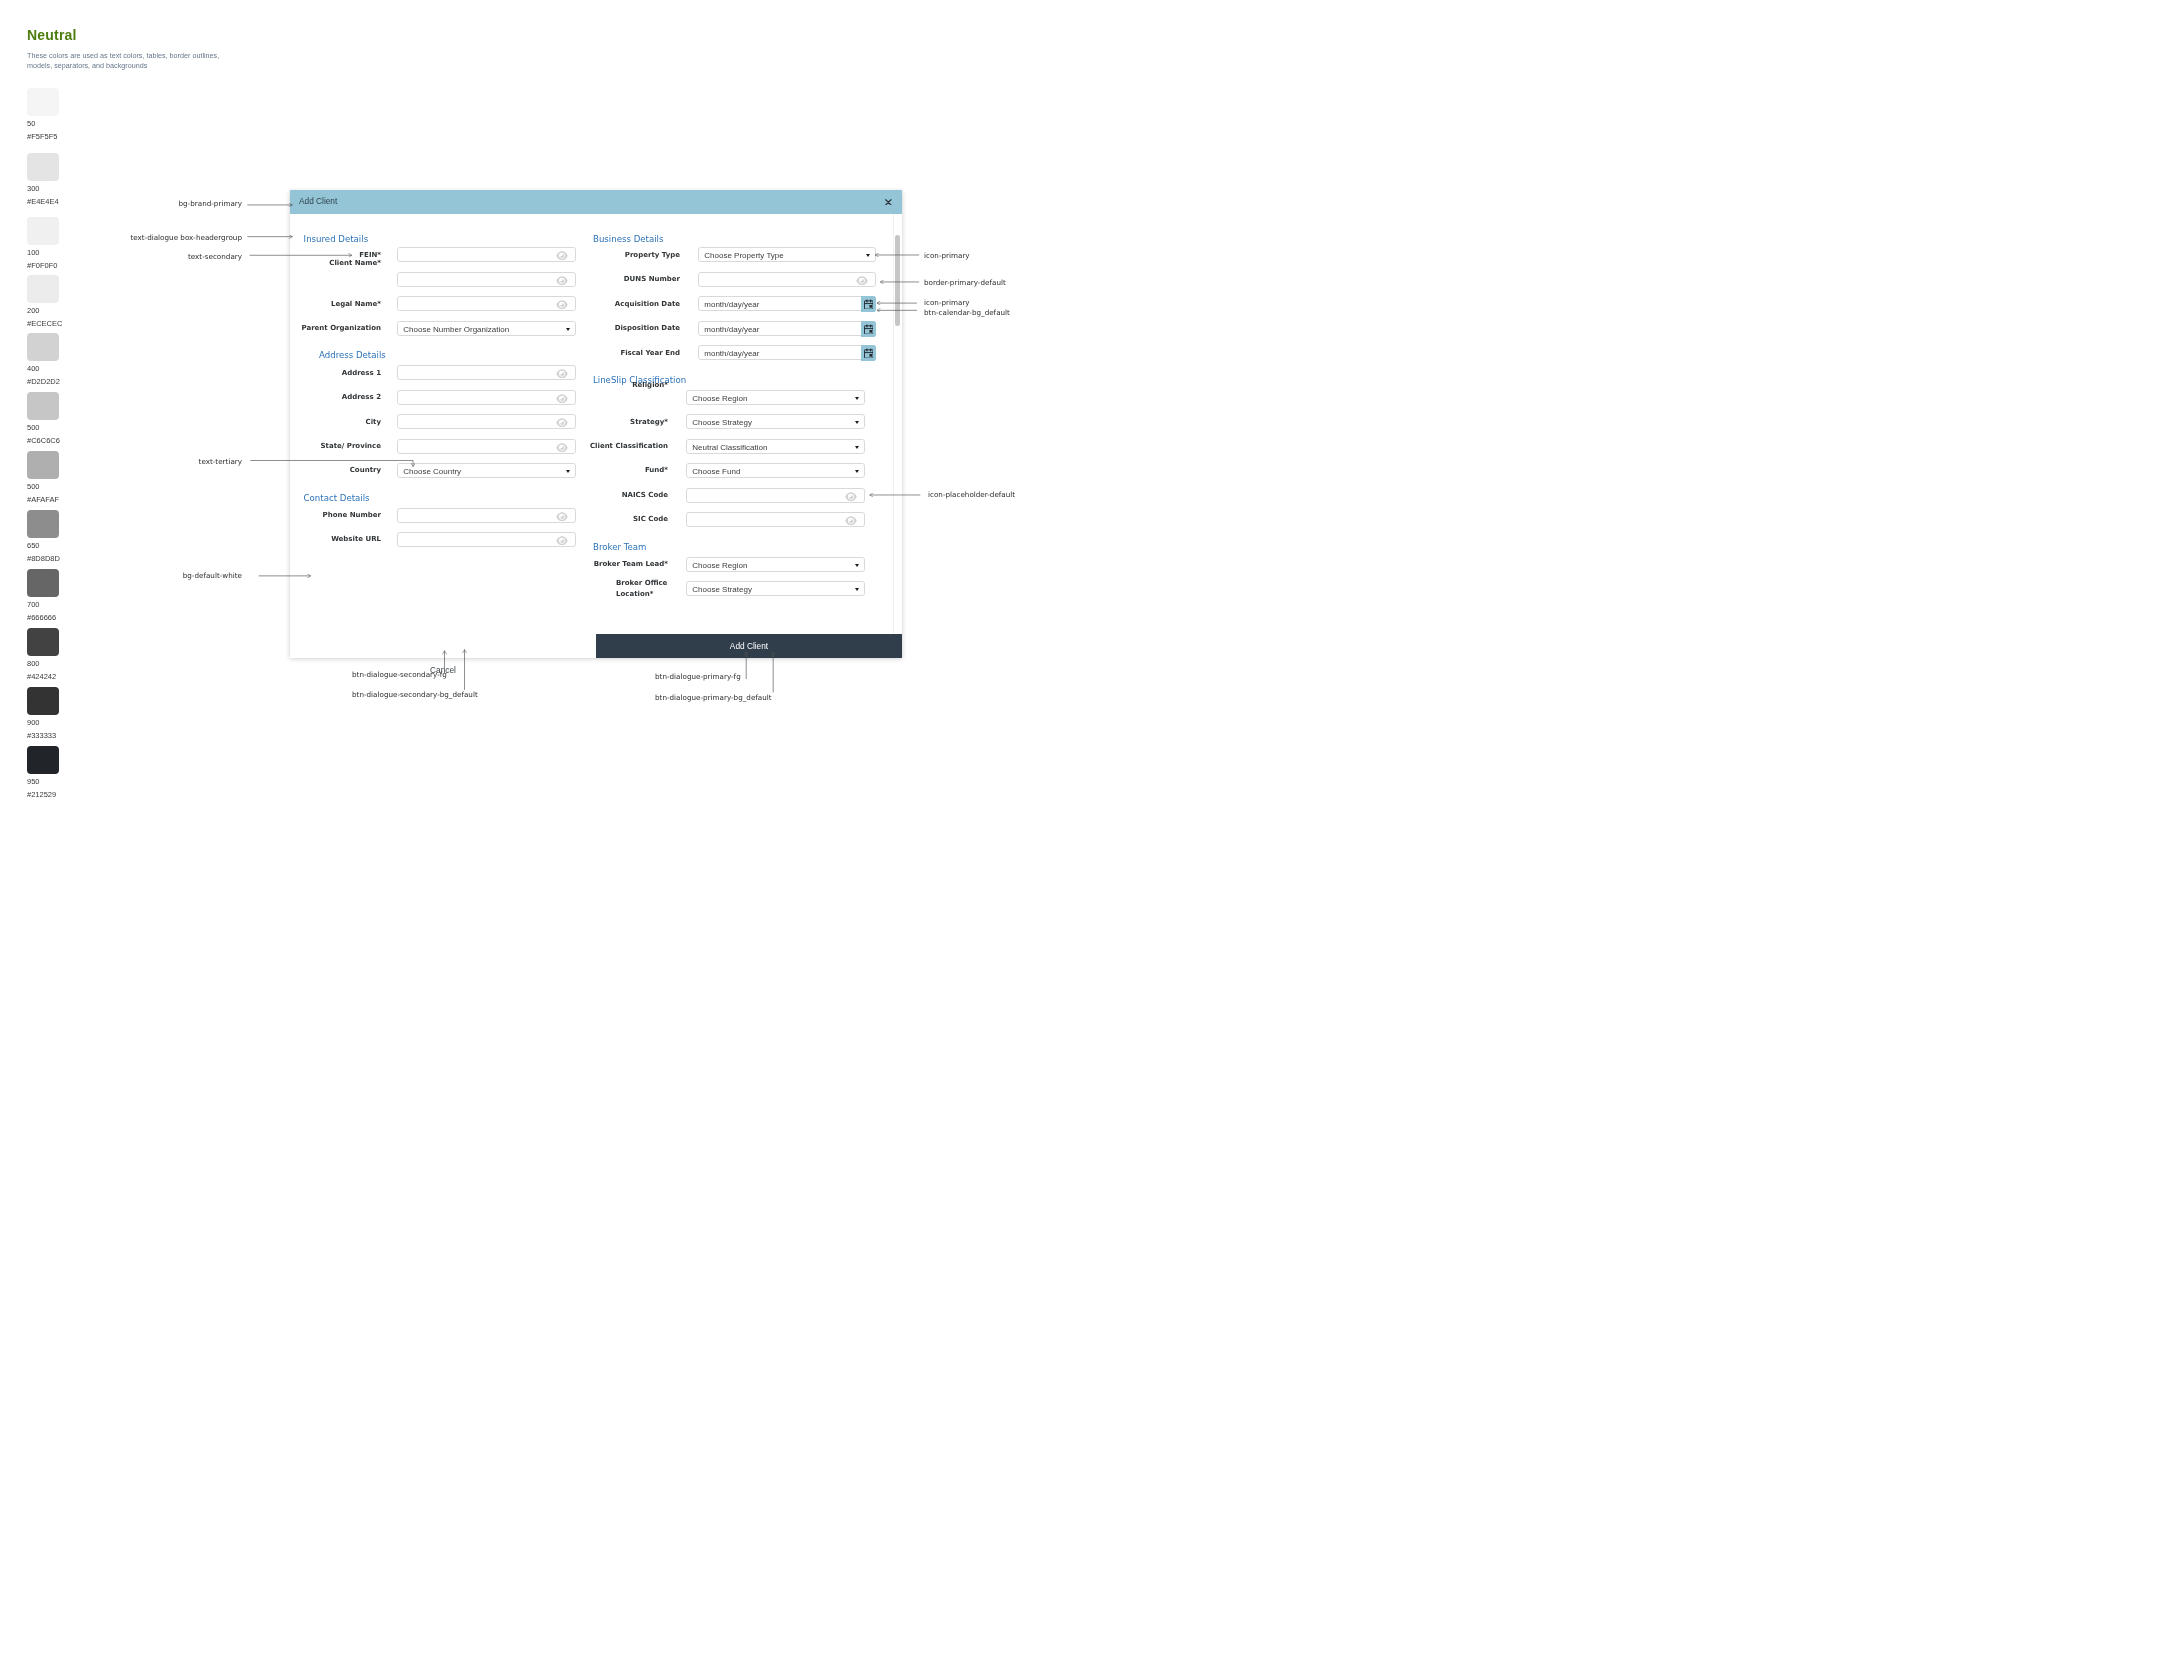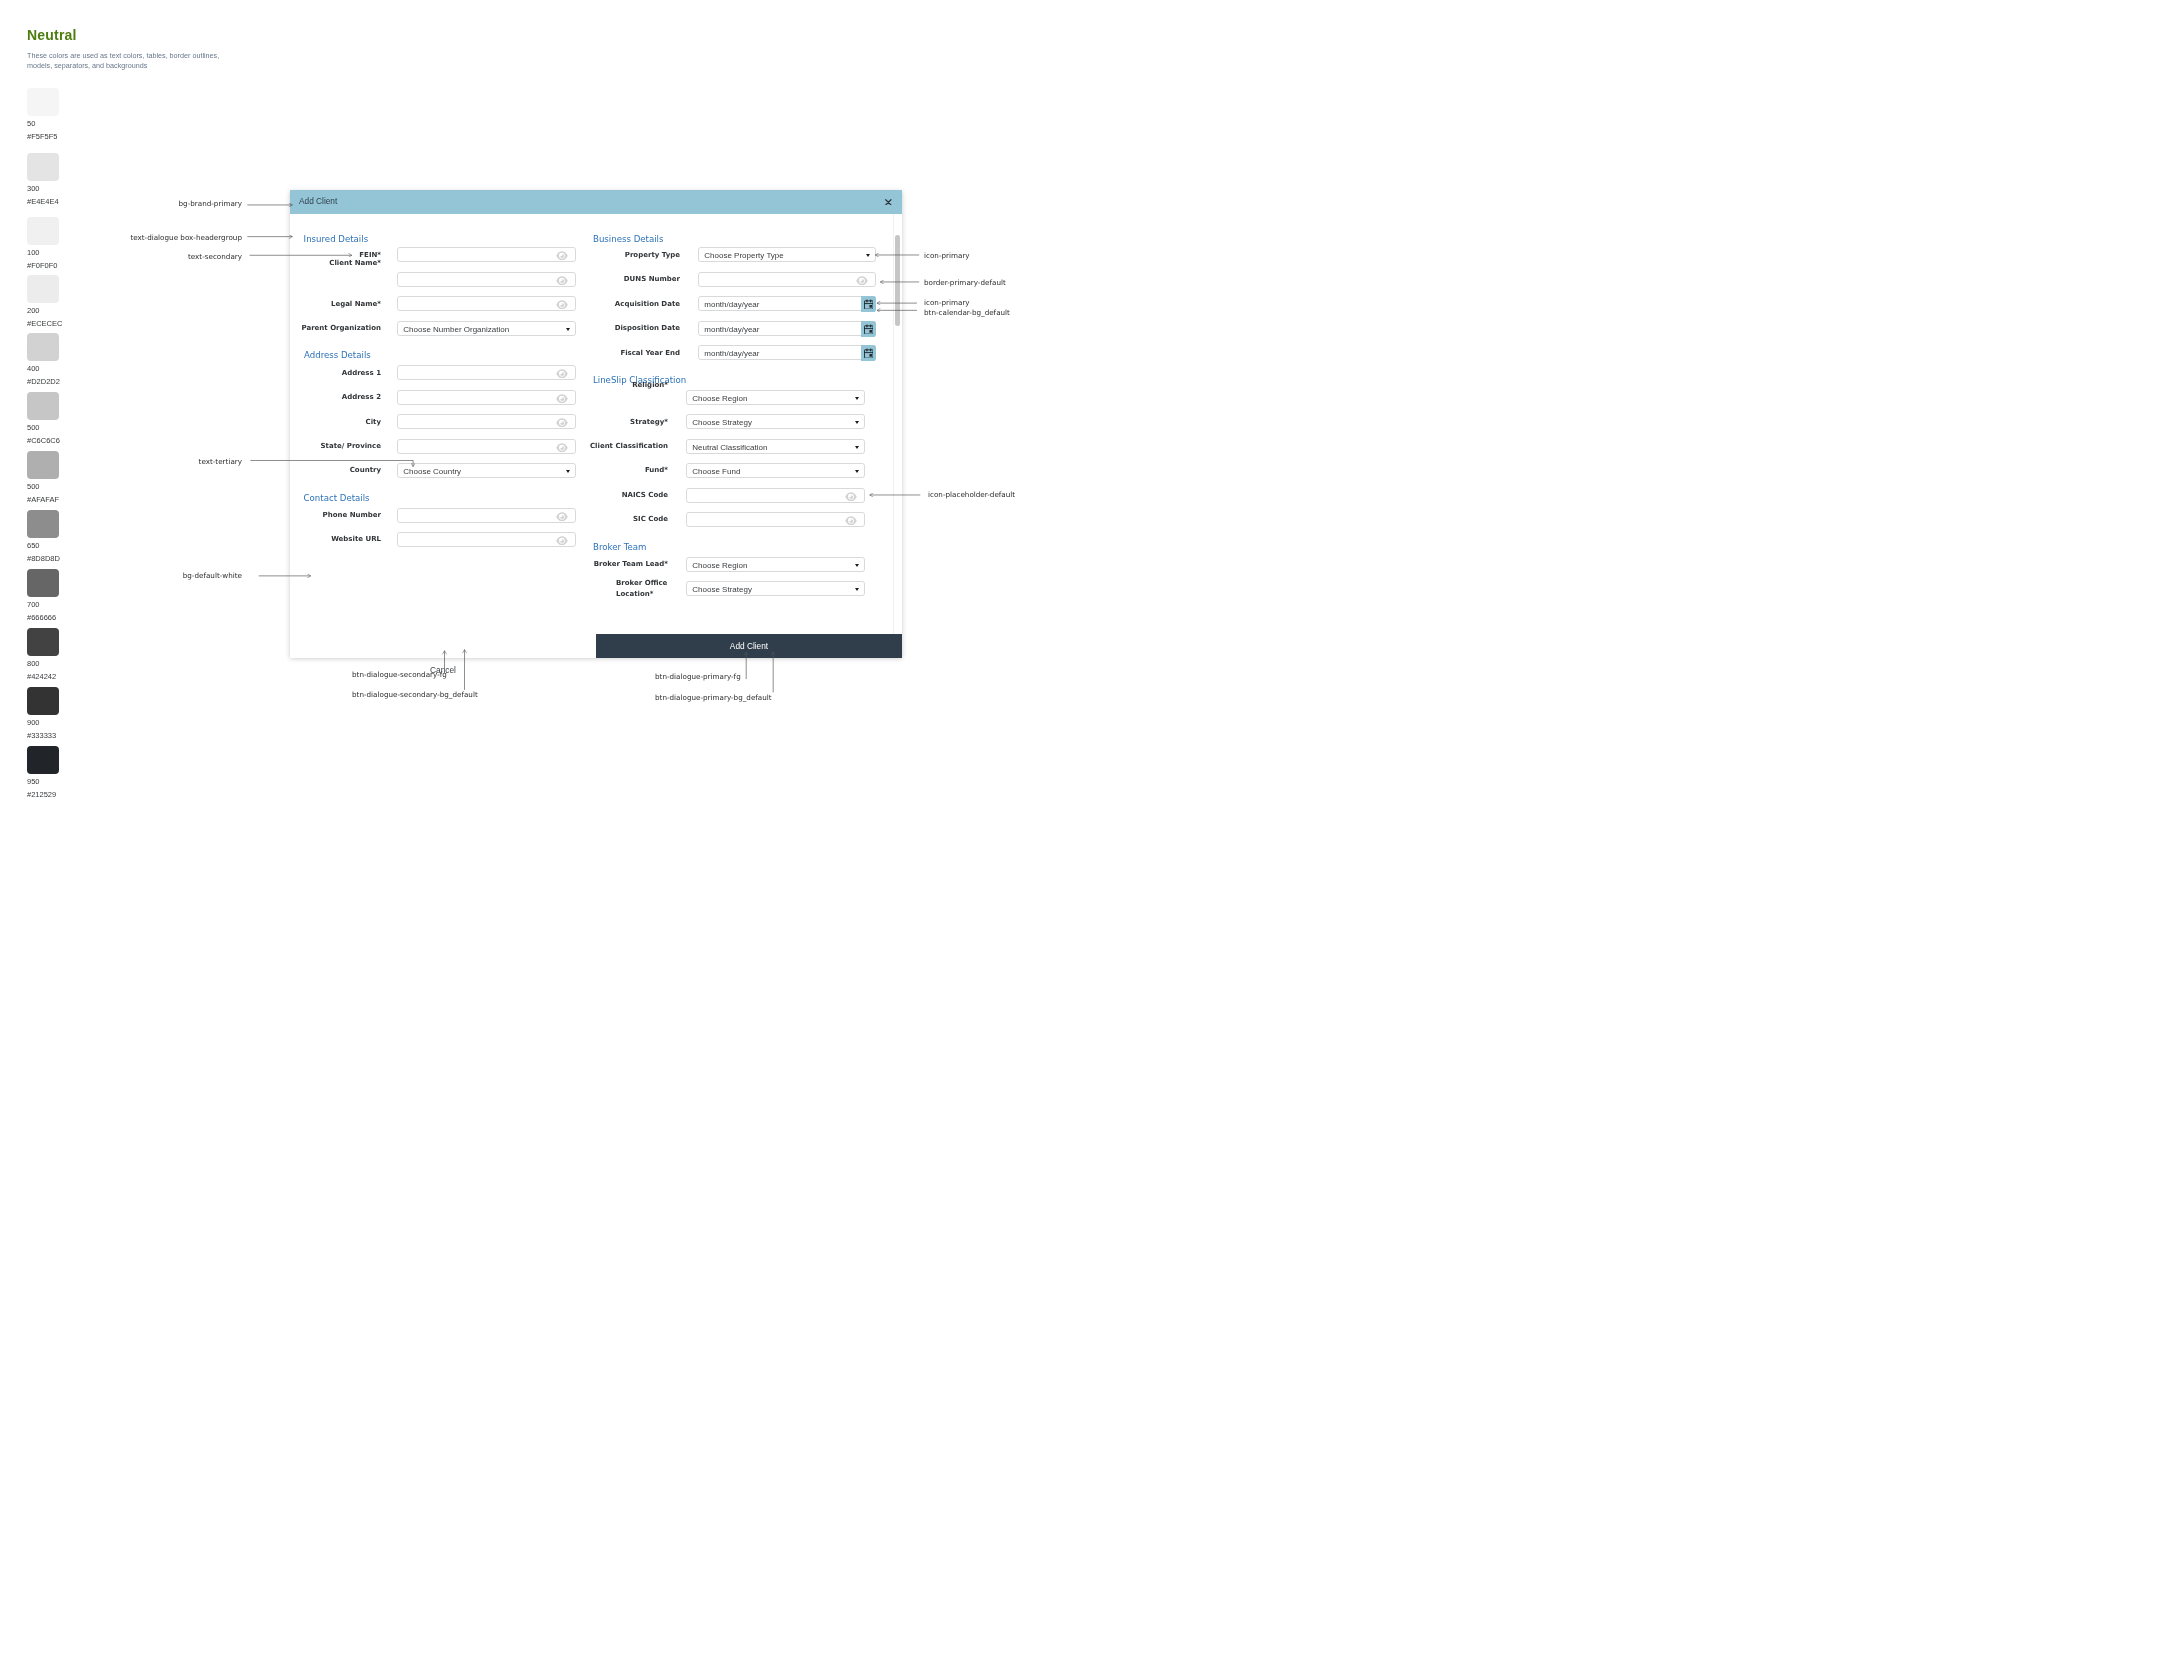--- a/index.html
+++ b/index.html
@@ -220,21 +220,21 @@
         </div>
         <div>
           <div class="fld-label" style="left:8px;width:83px;top:109px;">
             <span>Parent Organization</span>
           </div>
           <div class="fld-box" style="left:107px;width:179px;top:107px;">
             <span class="fld-ph">Choose Number Organization</span>
             <span class="caret"></span>
           </div>
         </div>
-        <div class="sec-head" style="left: 14px; top: 136px;">Address Details</div>
+        <div class="sec-head" style="left: 29px; top: 136px;">Address Details</div>
         <div>
           <div class="fld-label" style="left:8px;width:83px;top:154px;">
             <span>Address 1</span>
           </div>
           <div class="fld-box" style="left:107px;width:179px;top:151px;">
             <span class="eye"><svg viewBox="0 0 40 32" width="12" height="9.5">
                 <path fill="#d3d3d3" fill-rule="evenodd" d="M0.6,16 C5.2,5.0 13.4,0.7 20,0.7 C26.6,0.7 34.8,5.0 39.4,16 C34.8,27.0 26.6,31.3 20,31.3 C13.4,31.3 5.2,27.0 0.6,16 Z M20,6.2 A9.8,9.8 0 1 0 20,25.8 A9.8,9.8 0 1 0 20,6.2 Z"></path>
                 <circle cx="20.5" cy="17.2" r="6.7" fill="#d3d3d3"></circle>
                 <circle cx="16.3" cy="11.9" r="5.4" fill="#ffffff"></circle>
               </svg></span>

